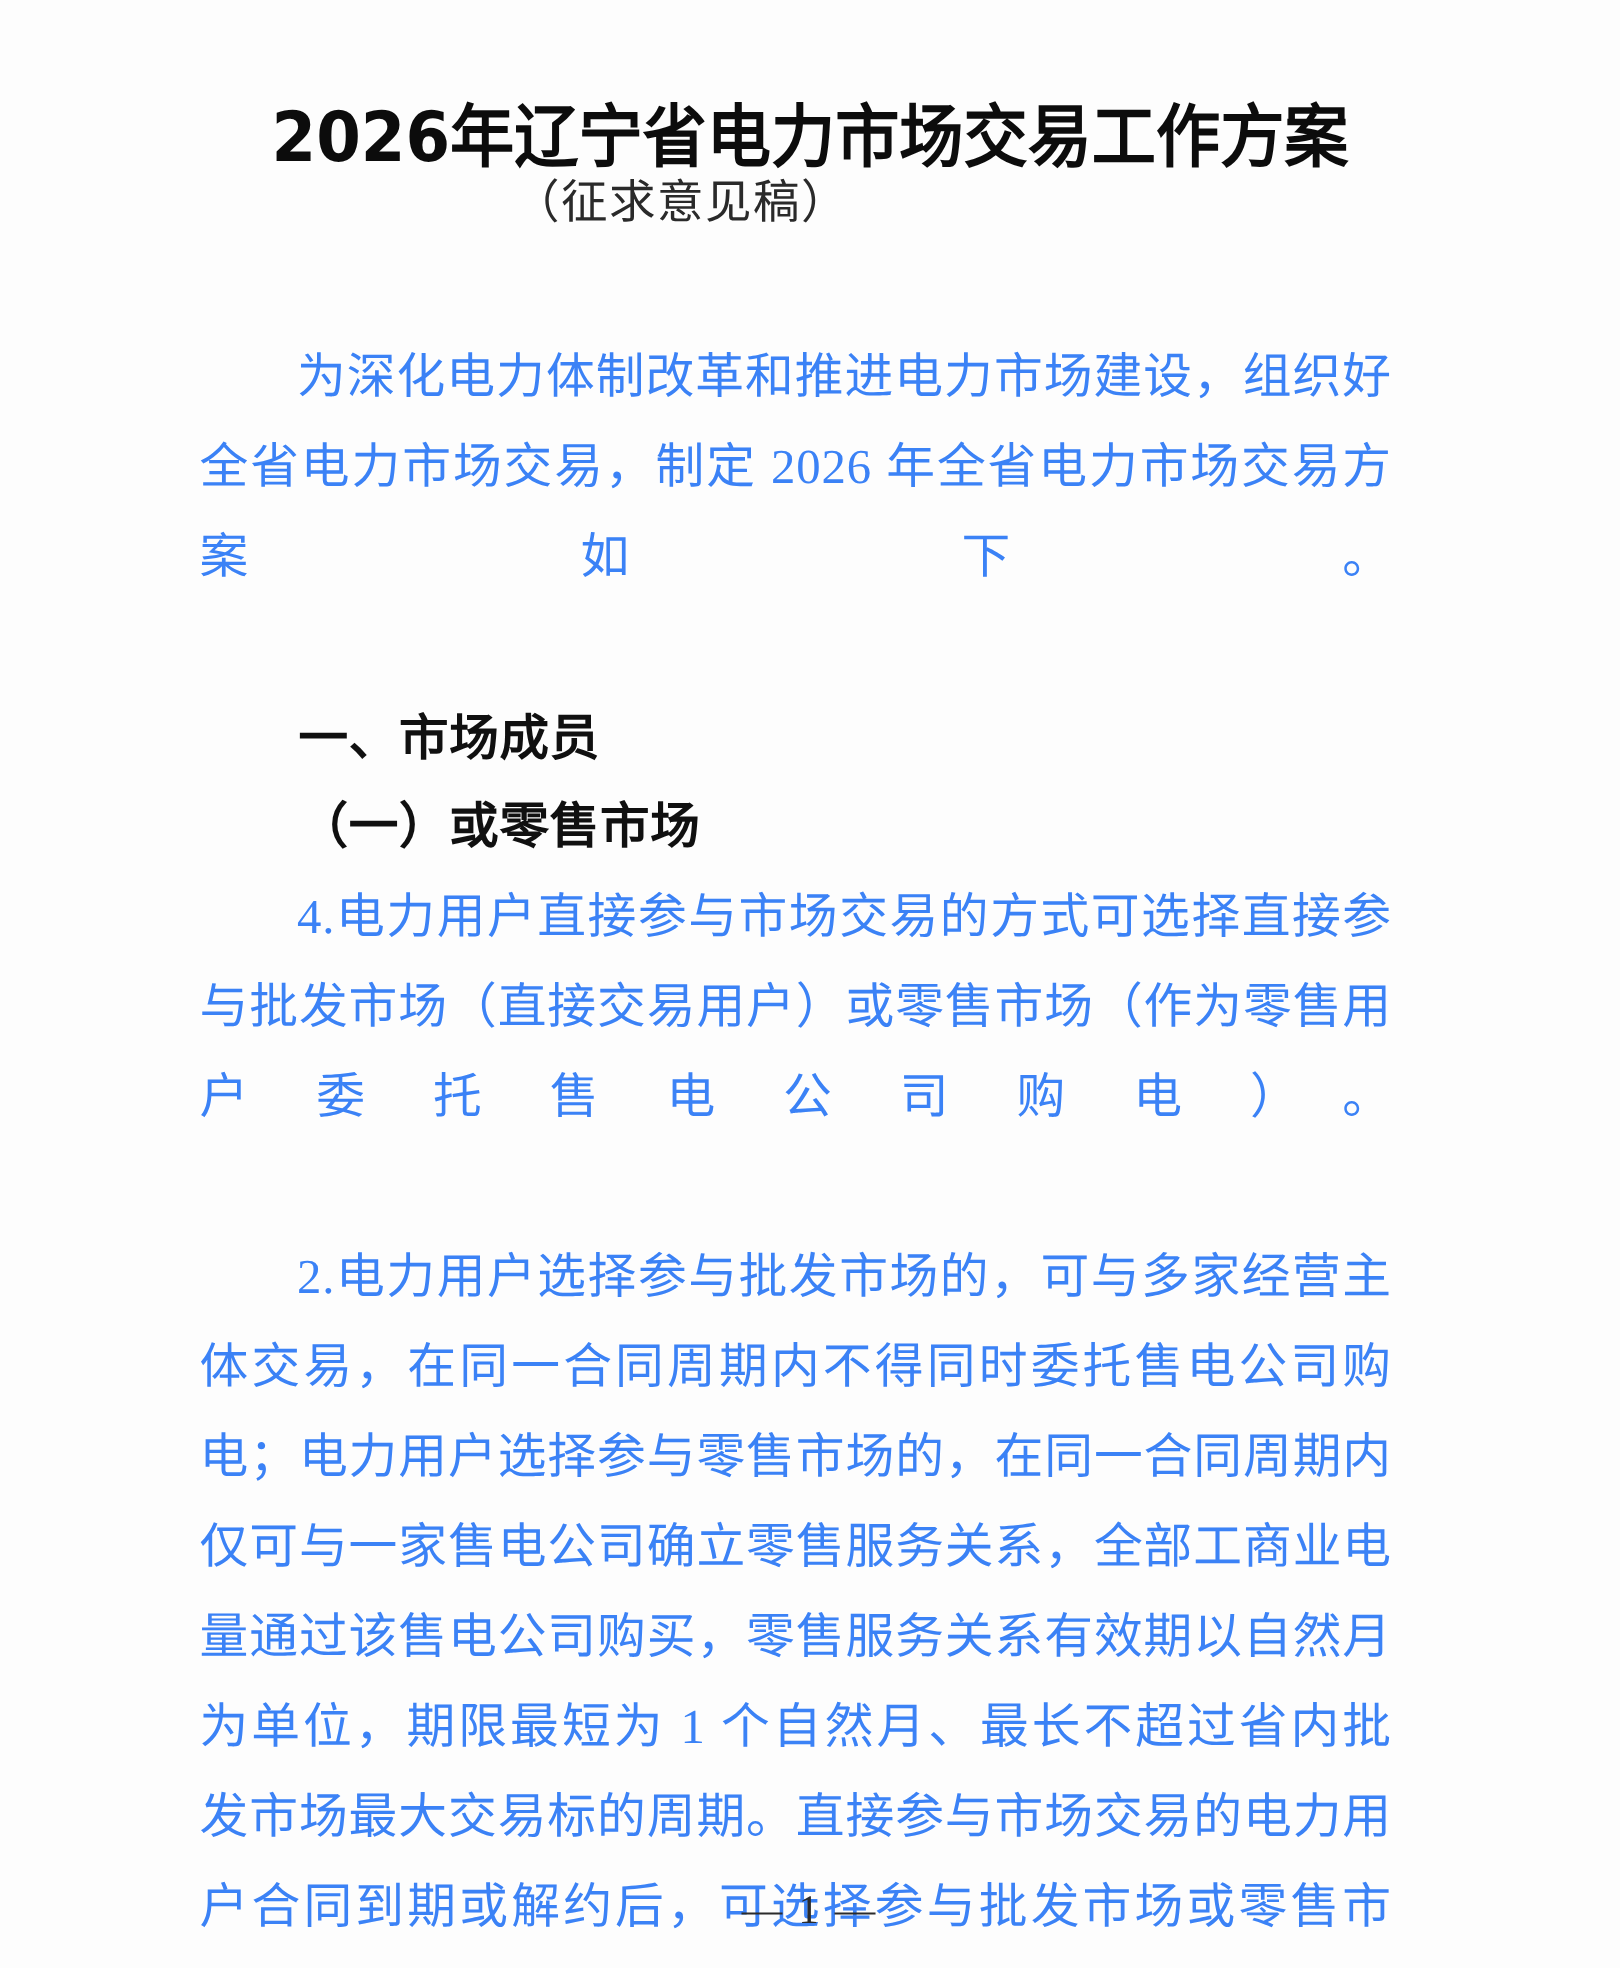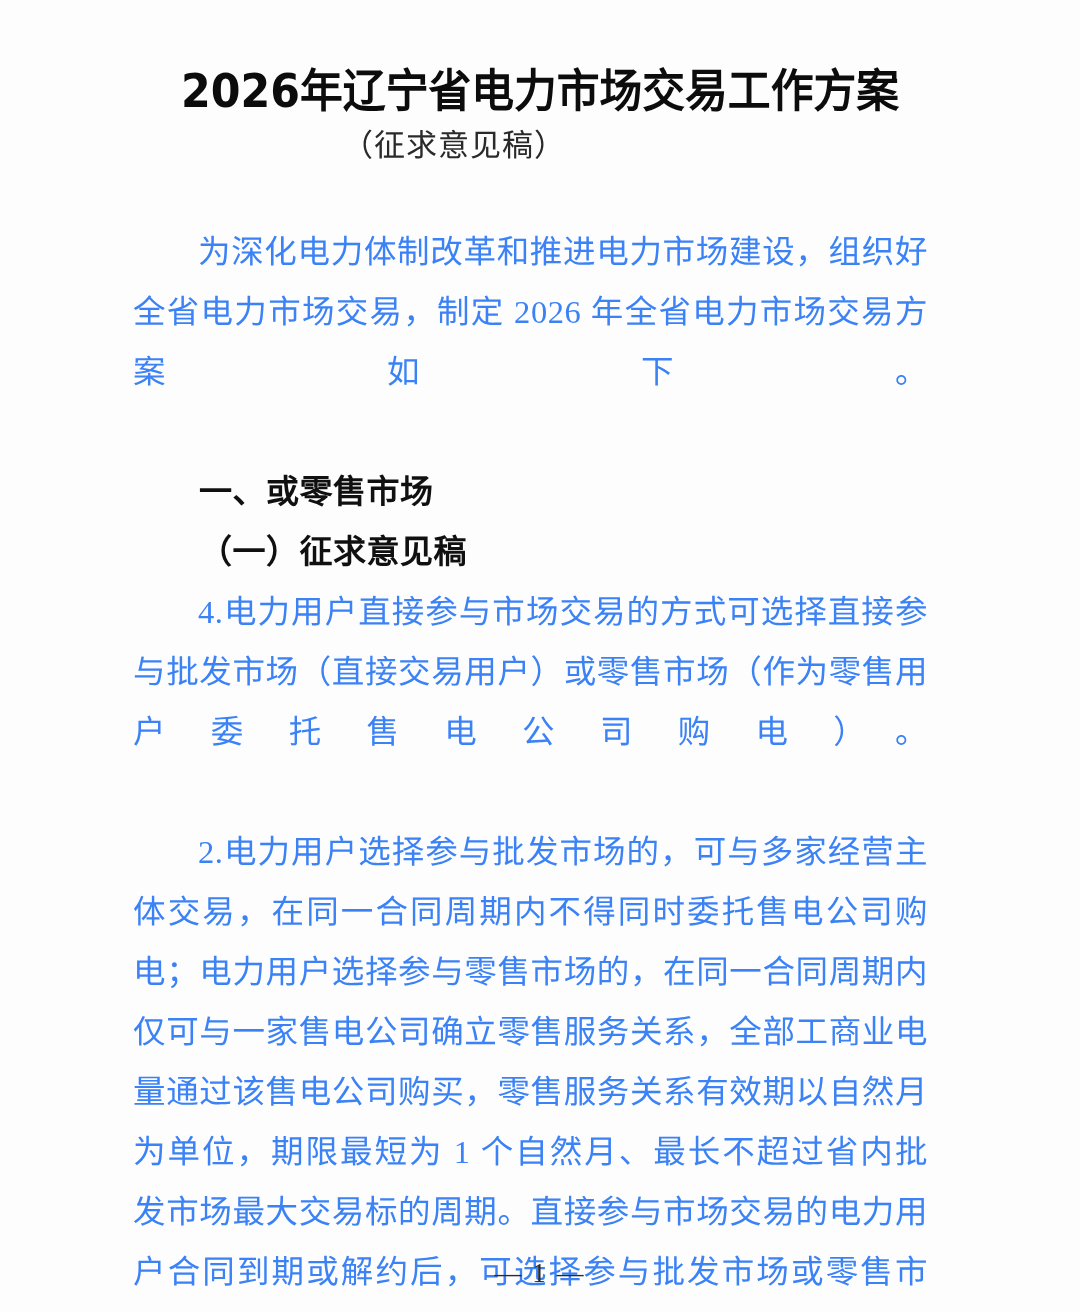--- a/index.html
+++ b/index.html
@@ -34,21 +34,21 @@
     line-height: 64px;
     letter-spacing: 0px;
     color: #0c0c0c;
     transform: scaleX(0.93);
     transform-origin: center top;
     white-space: nowrap;
   }
 
   .doc-subtitle {
     position: absolute;
-    top: 123px;
+    top: 112px;
     left: 0;
     width: 908px;
     text-align: center;
     font-family: "Liberation Serif", "DejaVu Serif", serif;
     font-size: 31px;
     line-height: 46px;
     letter-spacing: 1px;
     color: #2a2a2a;
     white-space: nowrap;
   }
@@ -123,24 +123,24 @@
 <div class="page">
 
   <h1 class="doc-title">2026年辽宁省电力市场交易工作方案</h1>
 
   <div class="doc-subtitle">（征求意见稿）</div>
 
   <div class="body-area">
 
     <p class="para">为深化电力体制改革和推进电力市场建设，组织好全省电力市场交易，制定 2026 年全省电力市场交易方案如下。</p>
 
-    <h2 class="h1-title">一、或零售市场</h2>
+    <h2 class="h1-title">一、市场成员</h2>
 
 
-    <h3 class="h2-title">（一）征求意见稿</h3>
+    <h3 class="h2-title">（一）或零售市场</h3>
 
     <p class="para">4.电力用户直接参与市场交易的方式可选择直接参与批发市场（直接交易用户）或零售市场（作为零售用户委托售电公司购电）。</p>
 
     <p class="para">2.电力用户选择参与批发市场的，可与多家经营主体交易，在同一合同周期内不得同时委托售电公司购电；电力用户选择参与零售市场的，在同一合同周期内仅可与一家售电公司确立零售服务关系，全部工商业电量通过该售电公司购买，零售服务关系有效期以自然月为单位，期限最短为 1 个自然月、最长不超过省内批发市场最大交易标的周期。直接参与市场交易的电力用户合同到期或解约后，可选择参与批发市场或零售市场，未签订新合同时，偏差电量按照市场规则执行。</p>
 
   </div>
 
   <div class="page-footer">— 1 —</div>
 
 </div>

